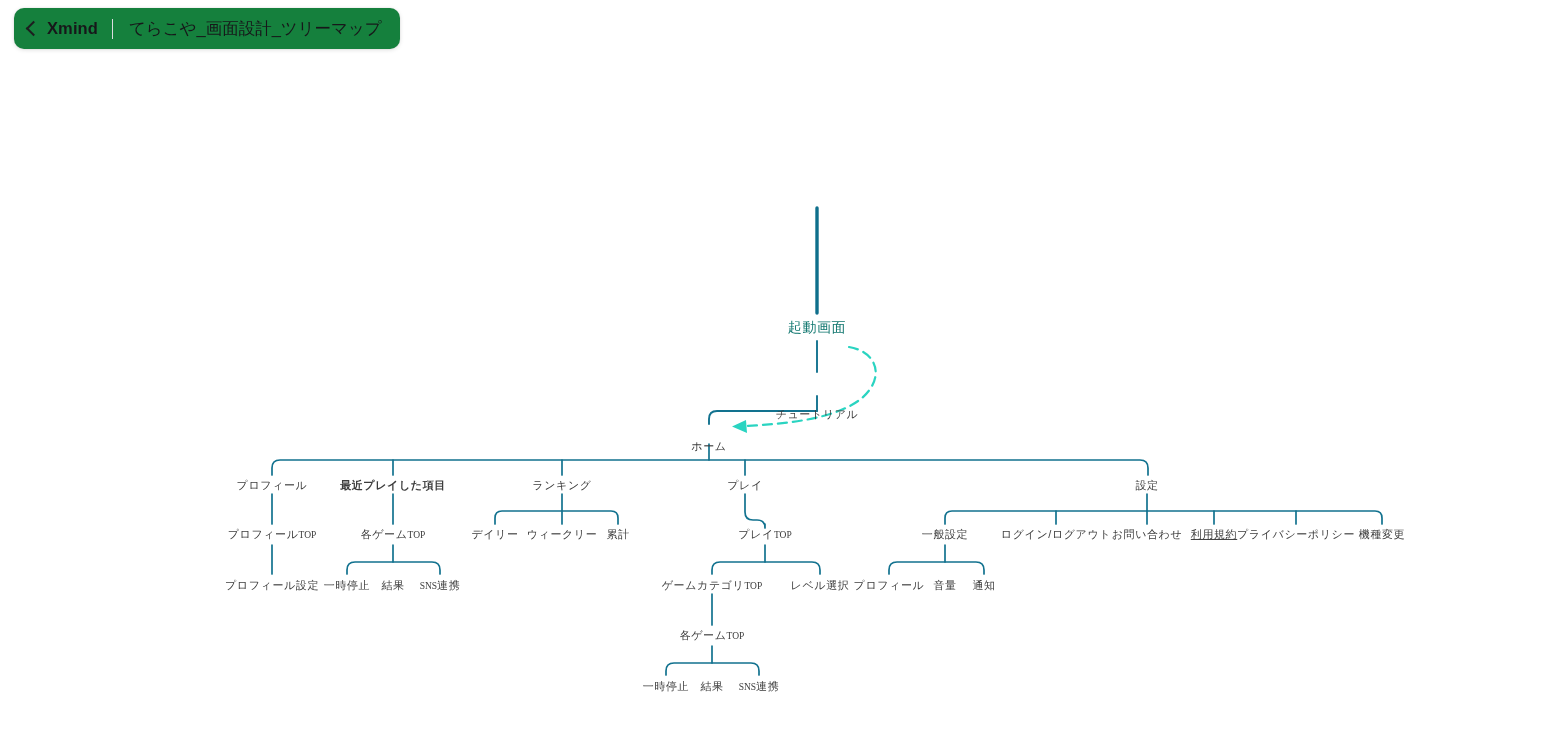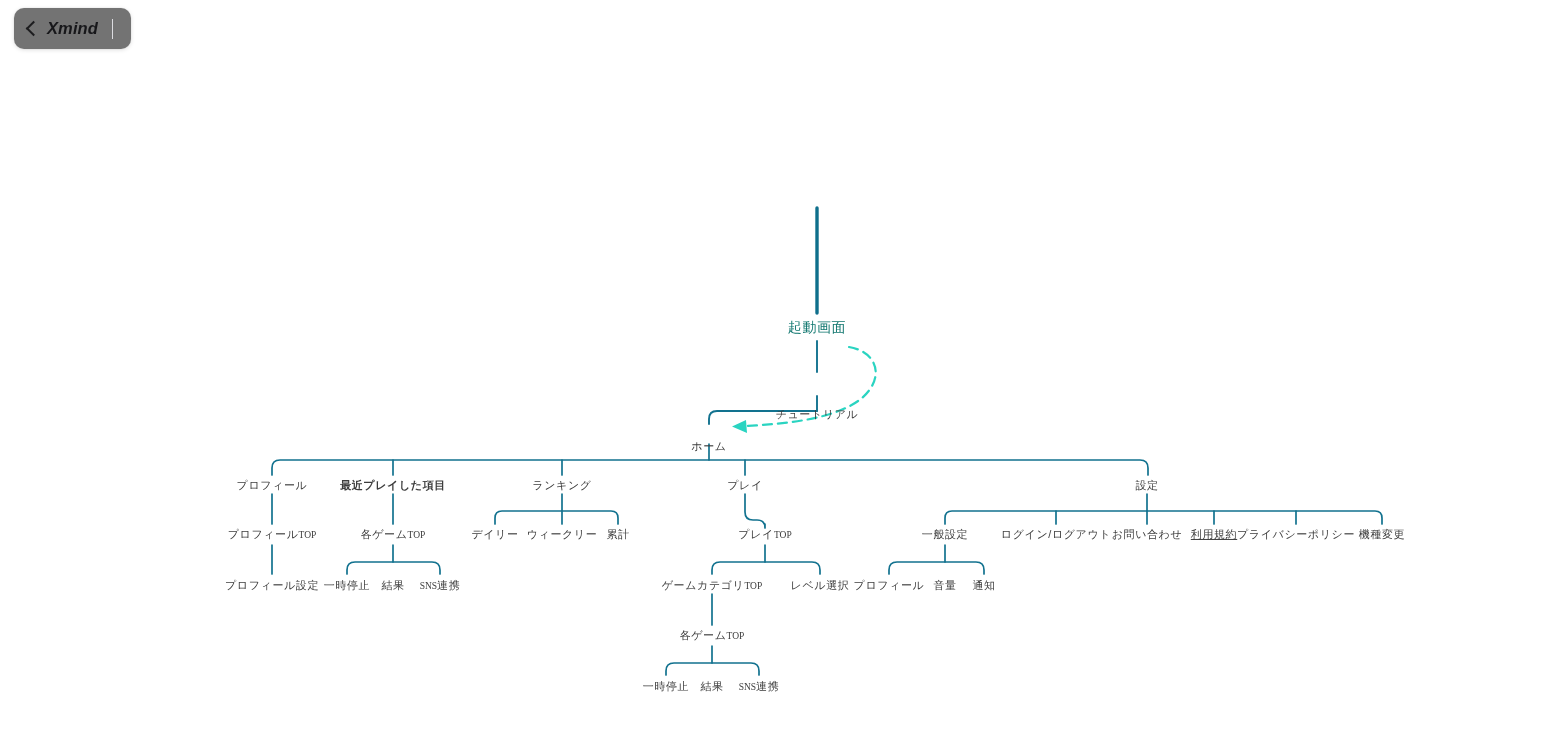--- a/index.html
+++ b/index.html
@@ -13,25 +13,24 @@
   }
   #app { position: relative; width: 1552px; height: 754px; background: #ffffff; }
 
   
   .header-pill {
     position: absolute;
     left: 14px; top: 8px;
     height: 41px;
     display: flex;
     align-items: center;
-    background: #737373;
+    background: #15803d;
     border-radius: 10px;
     box-shadow: 0 1px 4px rgba(0,0,0,0.13), 0 0 0 0.5px rgba(0,0,0,0.04);
     padding: 0 18px 0 14px;
-    font-style: italic;
   }
   .back-group {
     display: flex; align-items: center; gap: 8px;
     cursor: pointer;
     padding-right: 14px;
   }
   .chevron-left {
     width: 11px; height: 11px;
     border-left: 2.2px solid #1d1d1f;
     border-bottom: 2.2px solid #1d1d1f;
@@ -91,20 +90,21 @@
 <body>
 
 <div id="app">
 
   <div class="header-pill">
     <div class="back-group">
       <span class="chevron-left"></span>
       <span class="brand">Xmind</span>
     </div>
     <span class="divider-v"></span>
+    <span class="doc-title">てらこや_画面設計_ツリーマップ</span>
   </div>
 
   <div id="canvas">
 
     <svg id="wires" viewBox="0 0 1552 754">
       <g fill="none" stroke="#12728f" stroke-width="1.7" stroke-linecap="round" stroke-linejoin="round">
 
         <path d="M817,208 L817,313" stroke="#0f6f8c" stroke-width="3.4"></path>
 
         <path d="M817,341 L817,372" stroke-width="1.9"></path>

